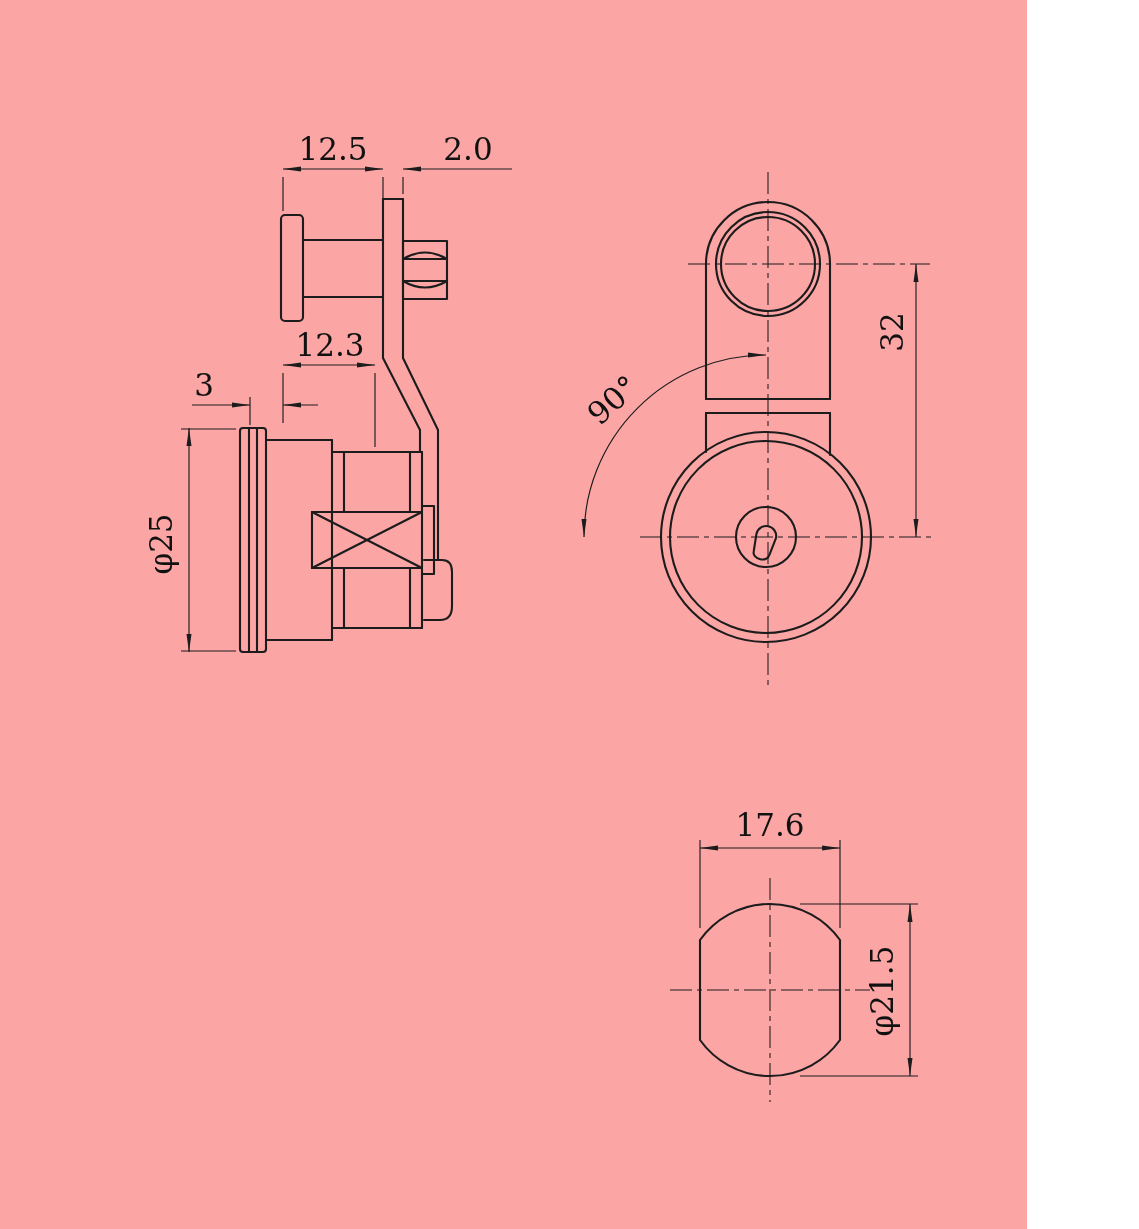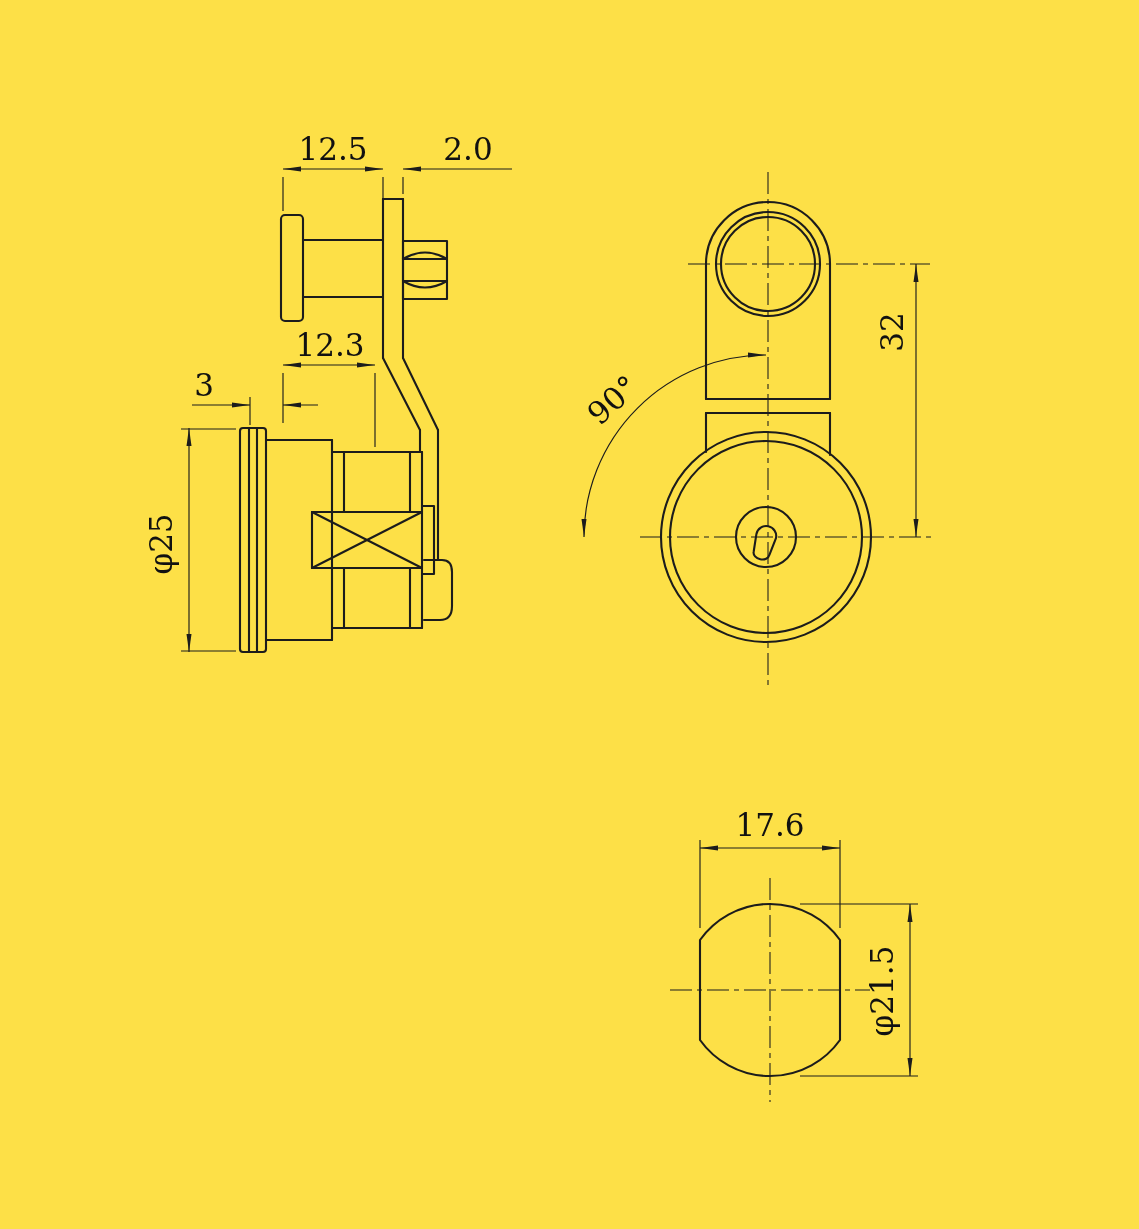--- a/index.html
+++ b/index.html
@@ -2,23 +2,23 @@
 <html><head>
 <meta charset="utf-8">
 <style>
   html, body {
     margin: 0;
     padding: 0;
     background: #ffffff;
   }
   .sheet {
     position: relative;
-    width: 1139px;
+    width: 1027px;
     height: 1229px;
-    background: #fde047;
+    background: #fca5a5;
     overflow: hidden;
   }
   svg { display: block; }
   .outline {
     stroke: #1c1c1c;
     stroke-width: 2.1;
     fill: none;
     stroke-linecap: round;
     stroke-linejoin: round;
   }

